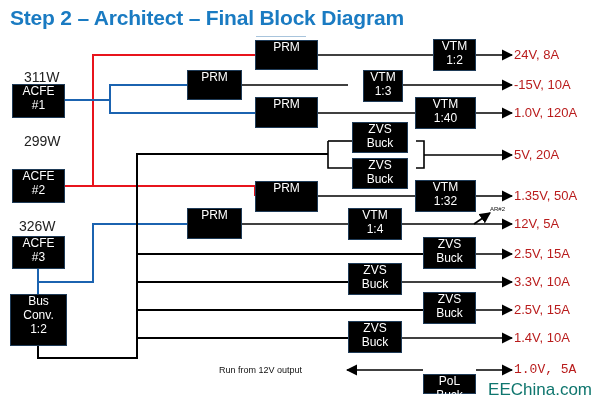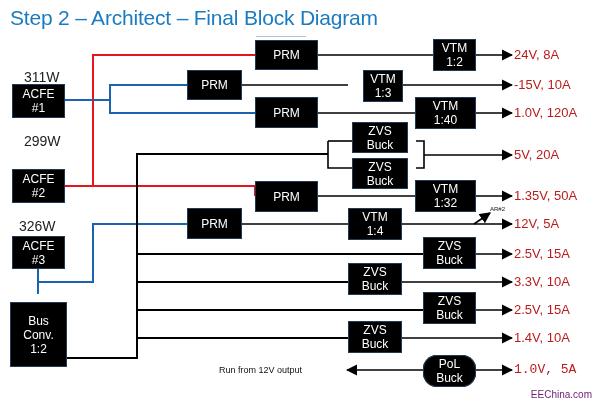--- a/index.html
+++ b/index.html
@@ -1,26 +1,26 @@
 <!DOCTYPE html>
 <html><head>
 <meta charset="utf-8">
 <style>
   html, body { margin:0; padding:0; background:#ffffff; }
   body { width:600px; height:406px; position:relative; overflow:hidden; font-family:"Liberation Sans", sans-serif; }
-  .title { position:absolute; left:10px; top:6px; font-size:21px; font-weight:normal; color:#1a7bc2; white-space:nowrap; letter-spacing:-0.2px; }
+  .title { position:absolute; left:10px; top:6px; font-size:21px; font-weight:bold; color:#1a7bc2; white-space:nowrap; letter-spacing:-0.2px; }
   .title-underline { position:absolute; left:256px; top:36px; width:50px; height:1px; background:#a8c4dc; }
   svg.wires { position:absolute; left:0; top:0; }
-  .blk { position:absolute; background:#000; color:#fff; font-size:12px; line-height:14px; text-align:center; display:flex; flex-direction:column; justify-content:center; align-items:center; box-shadow:0 0 0 1px #1f3b57 inset; }
+  .blk { position:absolute; background:#000; color:#fff; font-size:12px; line-height:14px; text-align:center; display:flex; flex-direction:column; align-items:center; box-shadow:0 0 0 1px #1f3b57 inset; }
   .blk span { display:block; }
   .plabel { position:absolute; font-size:14px; color:#222; white-space:nowrap; }
   .out { position:absolute; font-size:13px; color:#b91c1c; white-space:nowrap; }
   .note { position:absolute; font-size:9px; color:#111; white-space:nowrap;text-align:center; }
   .ar { position:absolute; font-size:6px; color:#111; }
-  .wm { position:absolute; right:8px; bottom:6px; font-size:10px; color:#701a75; }
+  .wm { position:absolute; right:8px; bottom:6px; font-size:17px; color:#0f766e; }
 </style>
 </head>
 <body>
 
 <div class="title">Step 2 – Architect – Final Block Diagram</div>
 <div class="title-underline"></div>
 
 <svg class="wires" width="600" height="406">
   <defs>
     <marker id="arr" viewBox="0 0 10 10" refX="9" refY="5" markerWidth="7" markerHeight="7" orient="auto-start-reverse">
@@ -91,21 +91,21 @@
   <span>ACFE</span>
   <span>#2</span>
 </div>
 
 <div class="plabel" style="left:19px;top:218px;">326W</div>
 <div class="blk" style="left:12px;top:236px;width:53px;height:33px;">
   <span>ACFE</span>
   <span>#3</span>
 </div>
 
-<div class="blk" style="left:10px;top:302px;width:57px;height:65px;">
+<div class="blk" style="left:10px;top:294px;width:57px;height:52px;">
   <span>Bus</span>
   <span>Conv.</span>
   <span>1:2</span>
 </div>
 
 <div class="blk" style="left:255px;top:40px;width:63px;height:30px;">
     <span>PRM</span>
   </div>
 <div class="blk" style="left:187px;top:70px;width:55px;height:30px;">
     <span>PRM</span>
@@ -158,21 +158,21 @@
   <span>Buck</span>
 </div>
 <div class="blk" style="left:423px;top:292px;width:53px;height:32px;">
   <span>ZVS</span>
   <span>Buck</span>
 </div>
 <div class="blk" style="left:348px;top:321px;width:54px;height:32px;">
   <span>ZVS</span>
   <span>Buck</span>
 </div>
-<div class="blk" style="left:423px;top:355px;width:53px;height:32px;border-radius:14px;">
+<div class="blk" style="left:423px;top:374px;width:53px;height:20px;">
   <span>PoL</span>
   <span>Buck</span>
 </div>
 
 <div class="out" style="left:514px;top:47px;">24V, 8A</div>
 <div class="out" style="left:514px;top:77px;">-15V, 10A</div>
 <div class="out" style="left:514px;top:105px;">1.0V, 120A</div>
 <div class="out" style="left:514px;top:147px;">5V, 20A</div>
 <div class="out" style="left:514px;top:188px;">1.35V, 50A</div>
 <div class="out" style="left:514px;top:216px;">12V, 5A</div>

